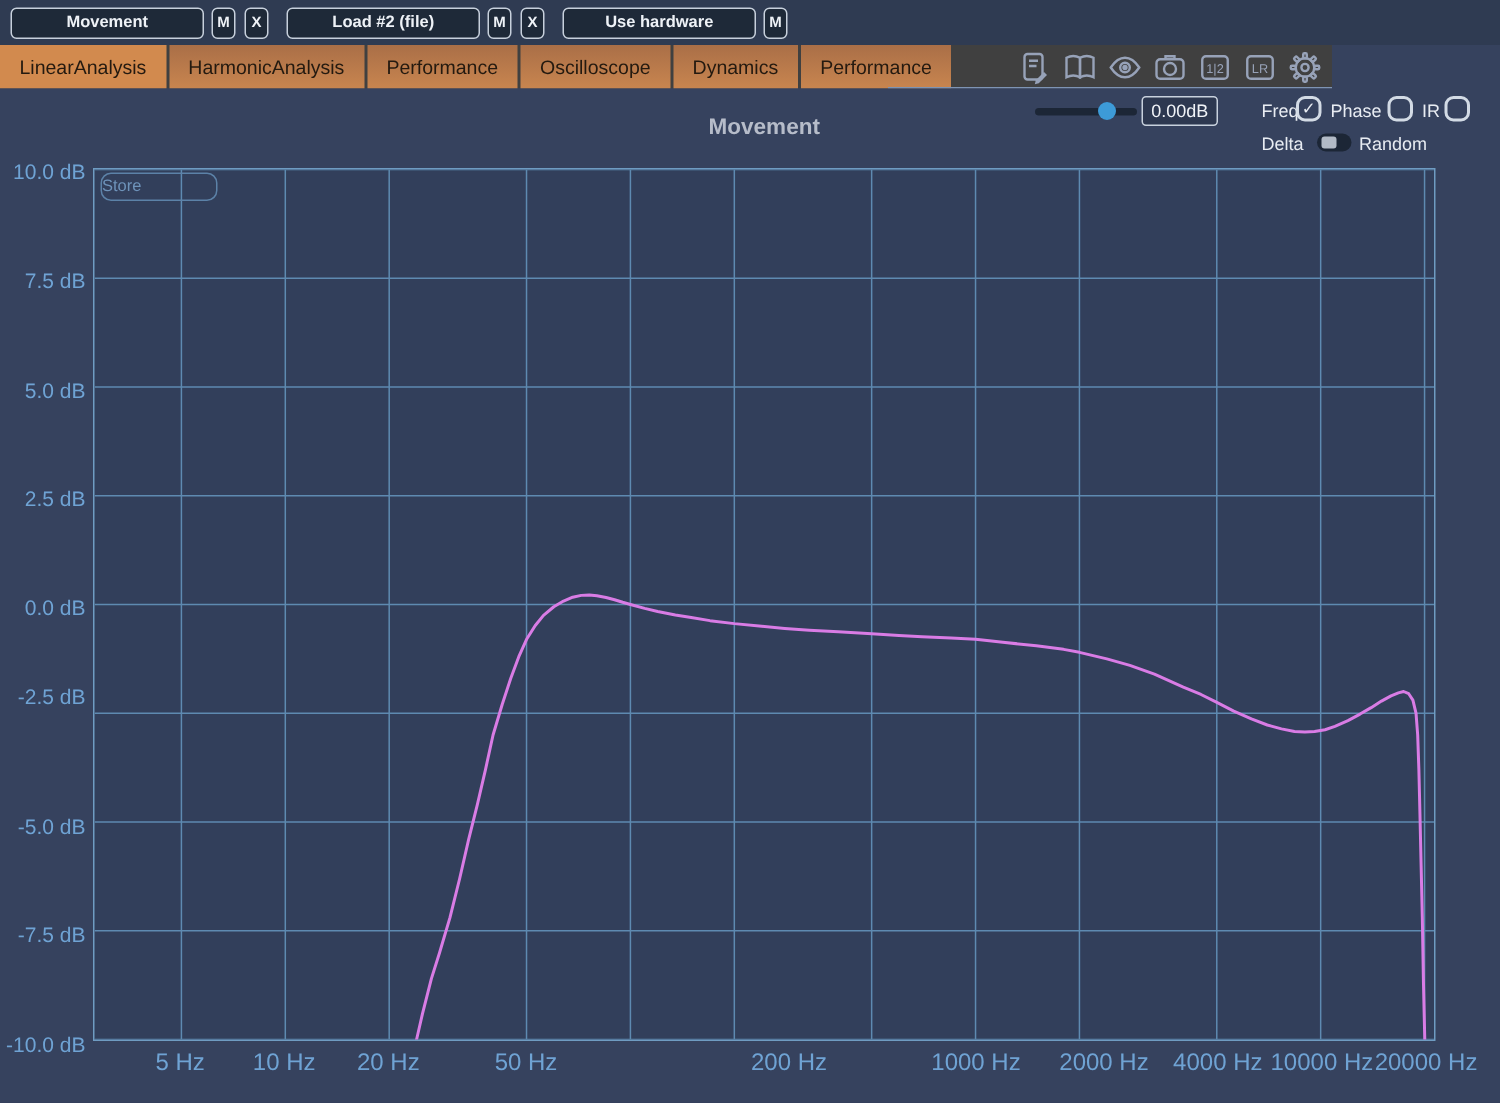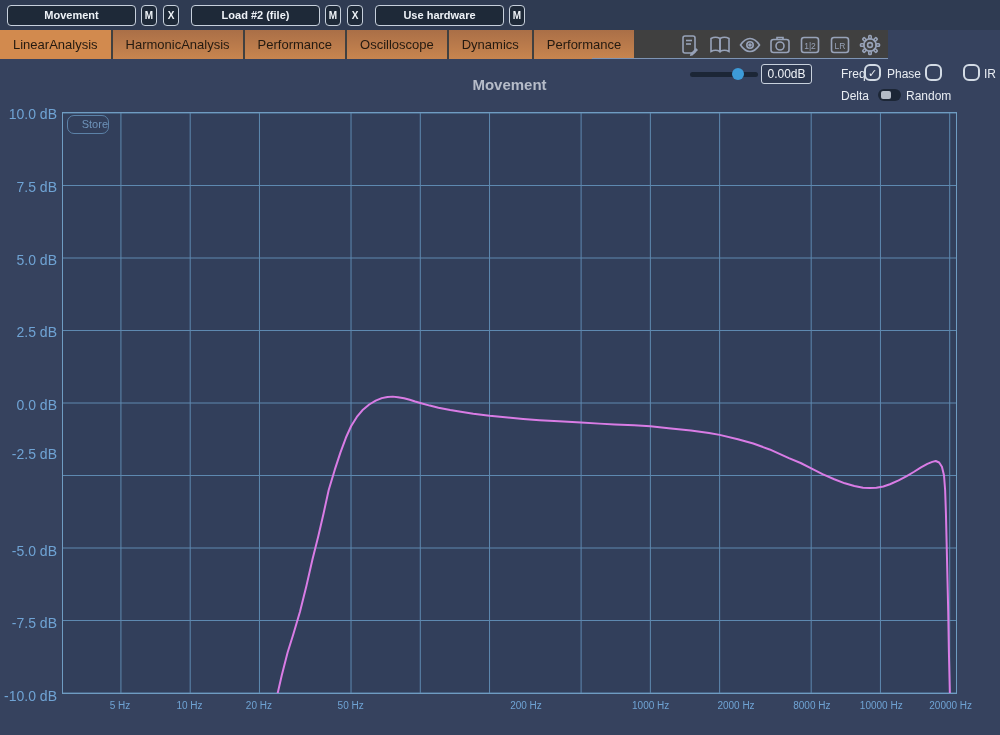--- a/index.html
+++ b/index.html
@@ -51,26 +51,26 @@
               text-align:center; line-height:14px; cursor:pointer; }
   .toggle { position:absolute; left:878px; top:30px; width:23px; height:12px;
             background:#1c2636; border-radius:6px; cursor:pointer; }
   .toggle-knob { position:absolute; left:3px; top:2px; width:10px; height:8px;
                  border-radius:2px; background:#b2bac6; }
 
   
   .plot { position:absolute; left:62px; top:53px; width:895px; height:582px;
           background:#323f5b; border:1px solid #6f9cc2; }
   .plot svg { position:absolute; left:0; top:0; width:100%; height:100%; }
-  .store-btn { position:absolute; left:4px; top:2px; width:42px; height:19px;
+  .store-btn { position:absolute; left:4px; top:2px; width:78px; height:19px;
                background:transparent; border:1px solid #5c82a8; border-radius:7px;
-               color:#6e93ba; font-size:11px; text-align:right; line-height:17px; cursor:pointer; }
+               color:#6e93ba; font-size:11px; text-align:left; line-height:17px; cursor:pointer; }
   .ylabel { position:absolute; left:0; width:57px; text-align:right; font-size:14px;
             color:#6fa3d4; }
-  .xlabel { position:absolute; top:641px; transform:translateX(-50%); font-size:10px;
+  .xlabel { position:absolute; top:641px; transform:translateX(-50%); font-size:16px;
             color:#6fa3d4; white-space:nowrap; }
 </style>
 </head>
 <body>
 
 <div class="app">
 
   <div class="topbar">
     <div class="tb-btn tb-main">Movement</div>
     <div class="tb-btn tb-sq gap5">M</div>
@@ -155,21 +155,21 @@
     <div class="chart-title">Movement</div>
 
     <div class="slider-track">
       <div class="slider-thumb"></div>
     </div>
     <div class="value-box">0.00dB</div>
     <div class="ctl-label" style="left:841px; top:7px;">Freq</div>
     <div class="checkbox" style="left:864px;">✓</div>
     <div class="ctl-label" style="left:887px; top:7px;">Phase</div>
     <div class="checkbox" style="left:925px;"></div>
-    <div class="ctl-label" style="left:984px; top:7px;">IR</div>
+    <div class="ctl-label" style="left:948px; top:7px;">IR</div>
     <div class="checkbox" style="left:963px;"></div>
     <div class="ctl-label" style="left:841px; top:29px;">Delta</div>
     <div class="toggle">
       <div class="toggle-knob"></div>
     </div>
     <div class="ctl-label" style="left:906px; top:29px;">Random</div>
 
     <div class="plot">
       <svg id="plot-svg" viewBox="0 0 895 582" preserveAspectRatio="none">
           <line x1="58.06721199576134" y1="0" x2="58.06721199576134" y2="582" stroke="#5e8ab1" stroke-width="1"></line>
@@ -196,33 +196,33 @@
           <path d="M210.9 599.5 L215.2 582.0 L219.2 564.5 L225.1 541.3 L230.6 523.8 L237.5 500.5 L244.0 474.3 L250.0 448.1 L255.8 424.9 L261.2 401.6 L266.3 378.3 L272.4 357.9 L278.1 340.5 L283.5 325.9 L288.7 314.3 L294.5 305.0 L300.0 298.3 L306.9 292.5 L313.4 288.7 L319.5 286.1 L325.2 284.9 L330.6 284.6 L335.7 285.2 L341.8 286.3 L347.5 287.8 L352.9 289.5 L358.1 291.0 L367.6 293.6 L376.3 295.7 L388.1 298.0 L398.7 299.7 L411.2 301.8 L427.5 303.8 L445.8 305.6 L461.2 307.0 L477.6 308.2 L496.9 309.3 L519.3 310.5 L537.5 311.7 L553.0 312.5 L572.4 313.4 L588.7 314.3 L606.9 316.3 L629.3 318.6 L647.5 321.0 L658.1 323.0 L676.4 327.4 L691.8 331.7 L708.2 337.6 L727.5 346.3 L739.3 351.2 L749.9 356.5 L761.2 362.3 L773.0 367.5 L783.6 371.6 L793.1 374.2 L801.8 376.0 L808.7 376.3 L815.2 376.0 L822.2 374.8 L828.8 372.5 L837.5 368.7 L845.6 364.3 L853.0 360.0 L859.9 355.6 L866.3 352.1 L871.2 350.1 L874.7 349.2 L878.1 350.7 L880.9 355.0 L883.0 363.8 L884.1 378.3 L884.9 401.6 L885.6 430.7 L886.4 465.6 L887.2 500.5 L887.9 541.3 L888.7 576.2 L889.4 605.3" fill="none" stroke="#d97ce5" stroke-width="2" stroke-linejoin="round" stroke-linecap="round"></path>
         </svg>
       <div class="store-btn">Store</div>
     </div>
     <div id="y-labels">
         <div class="ylabel" style="top: 47px;">10.0 dB</div>
         <div class="ylabel" style="top: 119.75px;">7.5 dB</div>
         <div class="ylabel" style="top: 192.5px;">5.0 dB</div>
         <div class="ylabel" style="top: 265.25px;">2.5 dB</div>
         <div class="ylabel" style="top: 338px;">0.0 dB</div>
-        <div class="ylabel" style="top: 387px;">-2.5 dB</div>
+        <div class="ylabel" style="top: 397px;">-2.5 dB</div>
         <div class="ylabel" style="top: 483.5px;">-5.0 dB</div>
         <div class="ylabel" style="top: 556.25px;">-7.5 dB</div>
         <div class="ylabel" style="top: 629px;">-10.0 dB</div>
       </div>
     <div id="x-labels">
         <div class="xlabel" style="left: 120.067px;">5 Hz</div>
         <div class="xlabel" style="left: 189.484px;">10 Hz</div>
         <div class="xlabel" style="left: 258.901px;">20 Hz</div>
         <div class="xlabel" style="left: 350.665px;">50 Hz</div>
         <div class="xlabel" style="left: 420.081px; margin-top: 40px;">100 Hz</div>
         <div class="xlabel" style="left: 490px; margin-left: 36px;">200 Hz</div>
         <div class="xlabel" style="left: 581.262px; margin-top: 37px;">500 Hz</div>
         <div class="xlabel" style="left: 650.679px;">1000 Hz</div>
         <div class="xlabel" style="left: 736px;">2000 Hz</div>
-        <div class="xlabel" style="left: 811.86px;">8000 Hz</div>
+        <div class="xlabel" style="left: 811.86px;">4000 Hz</div>
         <div class="xlabel" style="left: 881.276px;">10000 Hz</div>
         <div class="xlabel" style="left: 950.693px;">20000 Hz</div>
       </div>
   </div>
 </div>
 
 </body></html>

